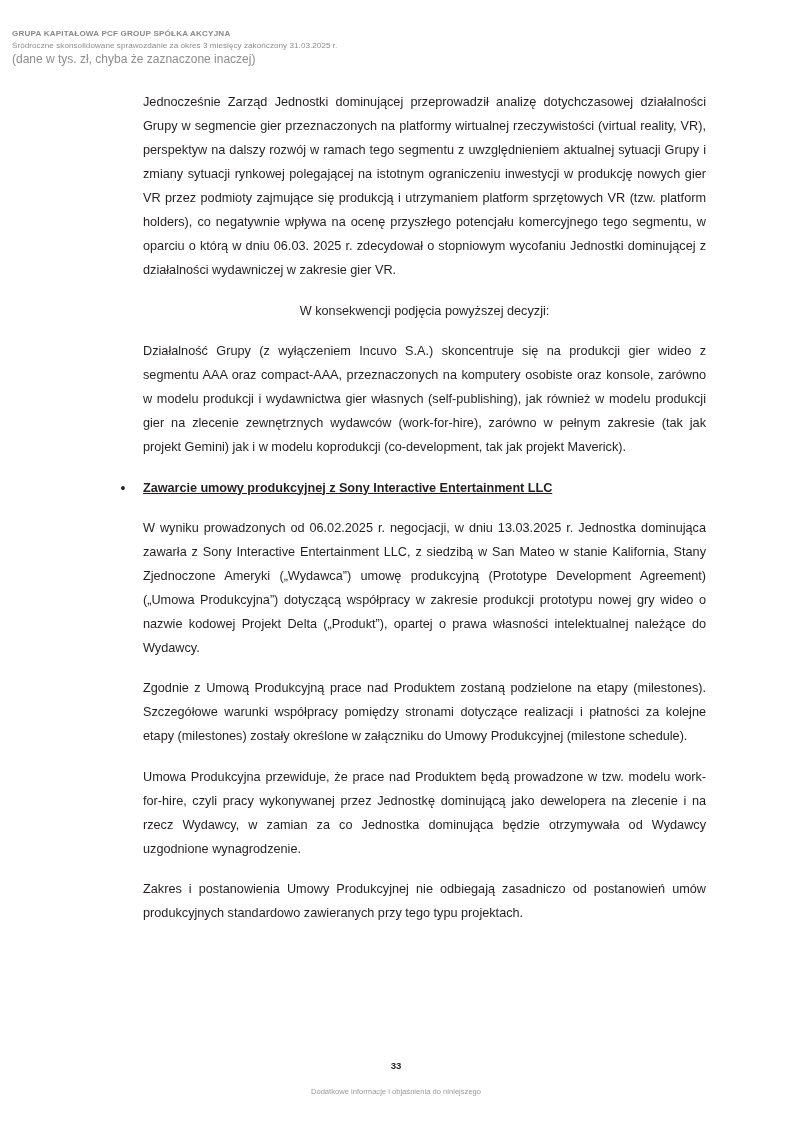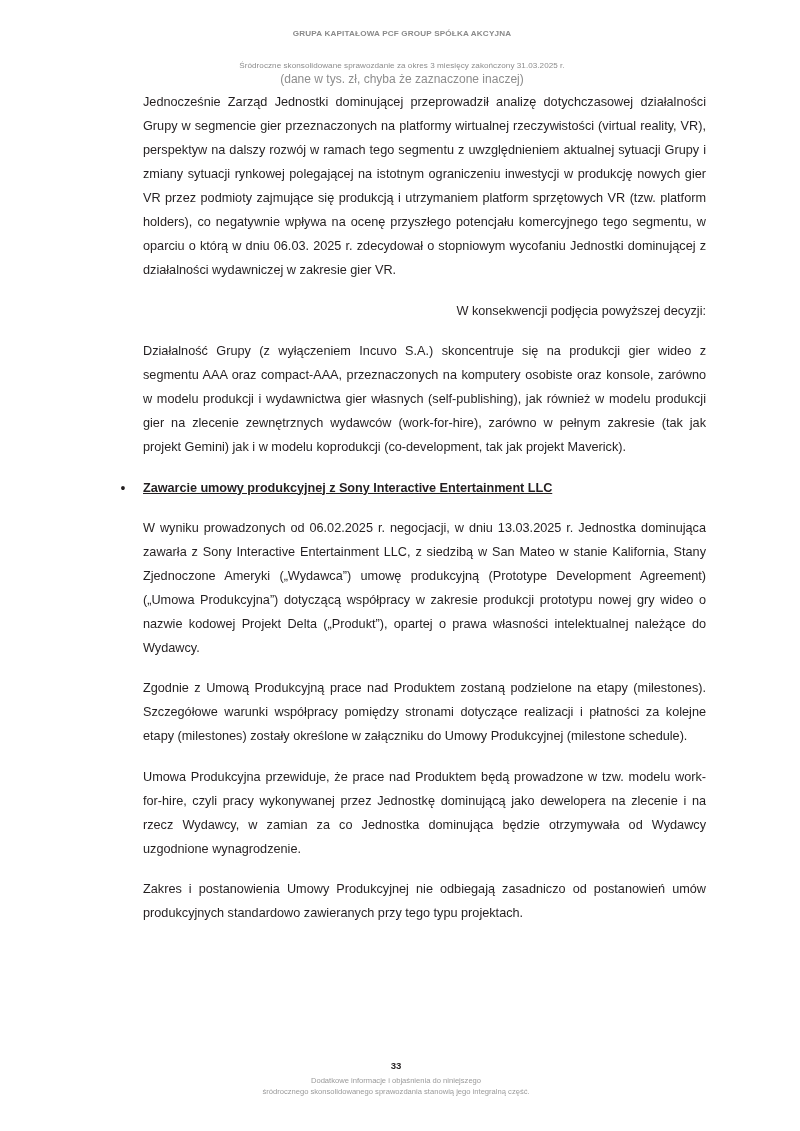--- a/index.html
+++ b/index.html
@@ -20,38 +20,37 @@
   .page {
     position: absolute;
     inset: 0;
     background: #ffffff;
   }
 
   
   .doc-header {
     position: absolute;
     top: 28px;
-    left: 4px;
+    left: 12px;
     right: 0;
-    text-align: center;
+    text-align: left;
     color: #8d8d8d;
     line-height: 1.45;
   }
   .doc-header .hdr-title {
     font-size: 8.1px;
     font-weight: bold;
     letter-spacing: 0.18px;
     color: #8a8a8a;
   }
   .doc-header .hdr-sub {
     font-size: 8.1px;
     font-weight: normal;
     letter-spacing: 0.05px;
     color: #8d8d8d;
-    margin-top: 20px;
   }
   .doc-header .hdr-note {
     font-size: 12px;
     font-weight: normal;
     color: #8d8d8d;
   }
 
   
   .content {
     position: absolute;
@@ -63,21 +62,21 @@
   p.para {
     margin: 0 0 16.5px 0;
     font-size: 12.7px;
     line-height: 24px;
     text-align: justify;
     text-justify: inter-word;
     color: #231f20;
     hyphens: none;
   }
   p.para.left {
-    text-align: right;
+    text-align: center;
   }
 
   
   .bullet-row {
     position: relative;
     margin: 0 0 16px 0;
     padding-left: 0;
   }
   .bullet-row .bullet-dot {
     position: absolute;
@@ -107,21 +106,21 @@
     top: 1060px;
     text-align: center;
   }
   .doc-footer .page-no {
     font-size: 9.6px;
     font-weight: bold;
     color: #231f20;
     line-height: 1.2;
   }
   .doc-footer .footer-note {
-    margin-top: 3px;
+    margin-top: 14px;
     font-size: 7.6px;
     line-height: 1.55;
     color: #9a9a9a;
   }
 </style>
 </head>
 <body>
 
 <div class="page">
 
@@ -154,17 +153,16 @@
     <p class="para">Umowa Produkcyjna przewiduje, że prace nad Produktem będą prowadzone w tzw. modelu work-for-hire, czyli pracy wykonywanej przez Jednostkę dominującą jako dewelopera na zlecenie i na rzecz Wydawcy, w zamian za co Jednostka dominująca będzie otrzymywała od Wydawcy uzgodnione wynagrodzenie.</p>
 
     <p class="para">Zakres i postanowienia Umowy Produkcyjnej nie odbiegają zasadniczo od postanowień umów produkcyjnych standardowo zawieranych przy tego typu projektach.</p>
 
   </div>
 
   <div class="doc-footer">
     <div class="page-no">33</div>
     <div class="footer-note">
       <div>Dodatkowe informacje i objaśnienia do niniejszego</div>
-      <div>śródrocznego skonsolidowanego sprawozdania  stanowią jego integralną część.</div>
     </div>
   </div>
 
 </div>
 
 </body></html>

